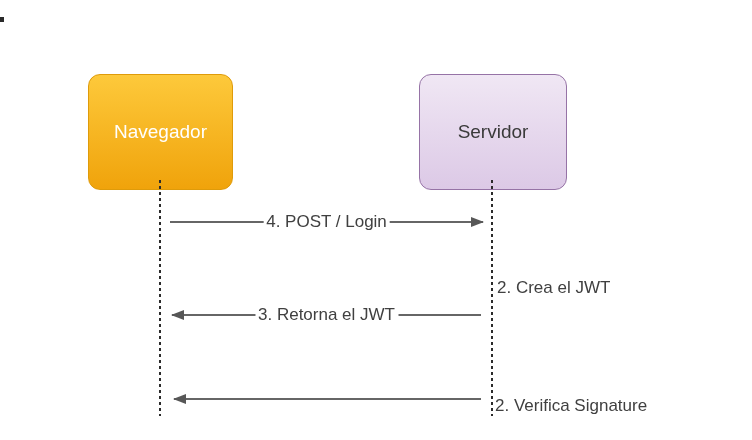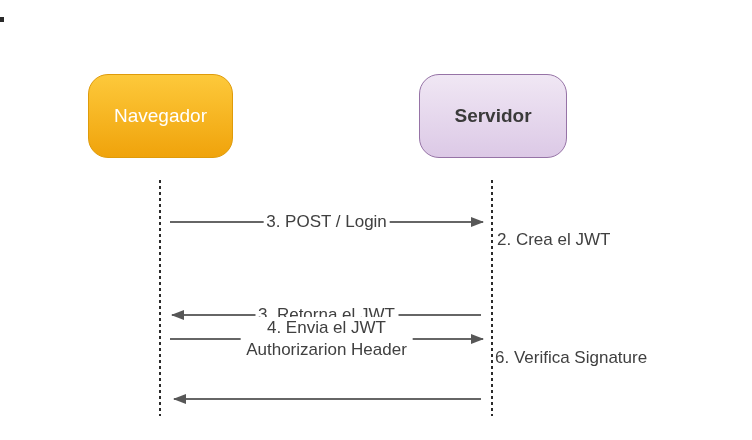--- a/index.html
+++ b/index.html
@@ -8,38 +8,37 @@
     width:752px;height:440px;
     background:#ffffff;
     font-family:"Liberation Sans",sans-serif;
     overflow:hidden;
   }
   
   .stray-mark{position:absolute;left:0;top:17px;width:4px;height:5px;background:#2a2a2a;}
 
   
   .actor{
-    position:absolute;top:74px;height:84px;
-    border-radius:20px;
+    position:absolute;top:74px;height:116px;
+    border-radius:12px;
     display:flex;align-items:center;justify-content:center;
     font-size:19px;
     box-sizing:border-box;
   }
   .actor-navegador{
     left:88px;width:145px;
     background:linear-gradient(#FDC93B,#F0A30B);
     border:1px solid #DF9B0A;
     color:#ffffff;
   }
   .actor-servidor{
     left:419px;width:148px;
     background:linear-gradient(#F0E7F4,#DCC9E6);
     border:1px solid #9673A6;
     color:#3a3a3a;
-    font-weight:bold;
   }
 
   
   .lifeline{
     position:absolute;top:180px;height:236px;width:1.5px;
     background:repeating-linear-gradient(to bottom,#2b2b2b 0 3px,transparent 3px 6px);
   }
   .lifeline-left{left:159px;}
   .lifeline-right{left:491px;}
 
@@ -75,21 +74,21 @@
   }
   .mlabel-2line span{display:block;}
 
   
   .ann{
     position:absolute;
     font-size:17px;line-height:21px;color:#404040;white-space:nowrap;
   }
   .ann-2{left:497px;top:229px;}
   .ann-5{left:495px;top:347px;text-align:center;}
-  .ann span{display:block;}
+  .ann span{display:block;margin-top:48px;}
 </style>
 </head>
 <body>
 
 <div class="canvas">
 
   <div class="stray-mark"></div>
 
   <div class="actor actor-navegador">
     <span>Navegador</span>
@@ -97,44 +96,36 @@
   <div class="actor actor-servidor">
     <span>Servidor</span>
   </div>
 
   <div class="lifeline lifeline-left"></div>
   <div class="lifeline lifeline-right"></div>
 
   <div class="msg msg-1">
     <div class="mline"></div>
     <div class="ah ah-right"></div>
-    <span class="mlabel">3. POST / Login</span>
+    <span class="mlabel">4. POST / Login</span>
   </div>
 
   <div class="ann ann-2">
     <span>2. Crea el JWT</span>
   </div>
 
   <div class="msg msg-3">
     <div class="mline"></div>
     <div class="ah ah-left"></div>
     <span class="mlabel">3. Retorna el JWT</span>
   </div>
 
-  <div class="msg msg-4">
-    <div class="mline"></div>
-    <div class="ah ah-right"></div>
-    <div class="mlabel-2line">
-      <span>4. Envia el JWT</span>
-      <span>Authorizarion Header</span>
-    </div>
-  </div>
 
   <div class="ann ann-5">
-    <span>6. Verifica Signature</span>
+    <span>2. Verifica Signature</span>
   </div>
 
   <div class="msg msg-6">
     <div class="mline"></div>
     <div class="ah ah-left"></div>
   </div>
 
 </div>
 
 </body></html>

